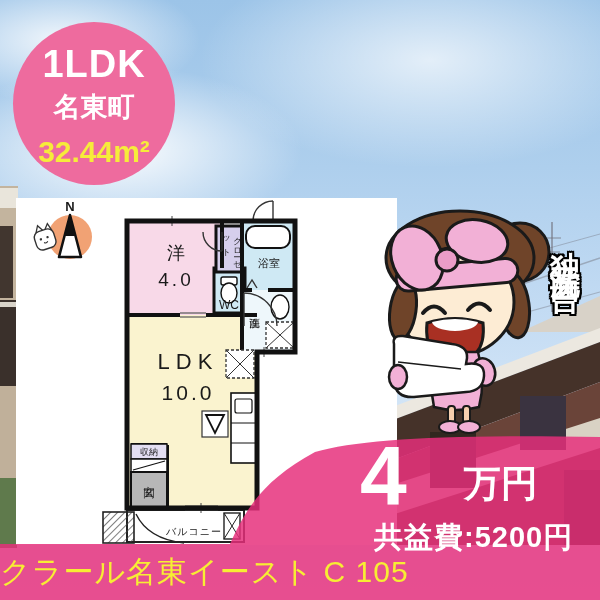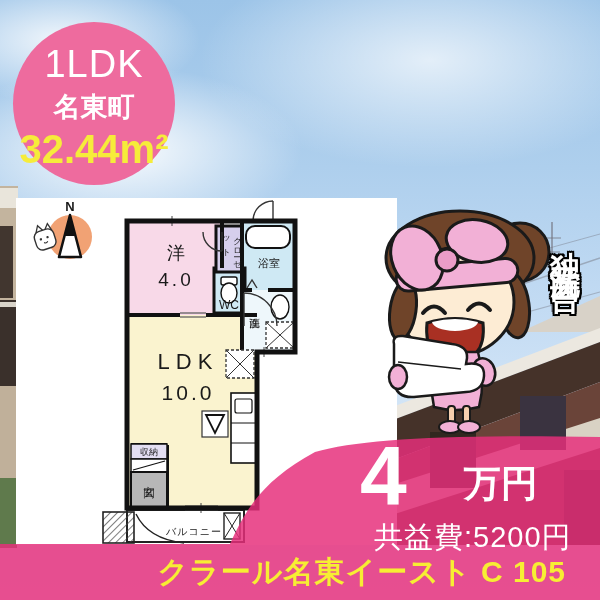--- a/index.html
+++ b/index.html
@@ -19,36 +19,36 @@
   .card{left:16px;top:198px;width:381px;height:347px;background:#ffffff;}
   
   .vtext{position:absolute;writing-mode:vertical-rl;text-orientation:upright;color:#1a1a1a;font-weight:500;}
   .lbl-closet{left:217px;top:231px;width:26px;height:43px;font-size:8.5px;line-height:11px;letter-spacing:1px;}
   .lbl-senmen{left:248px;top:309px;font-size:10.5px;letter-spacing:1px;}
   .lbl-genkan{left:141px;top:477px;font-size:11px;letter-spacing:2px;}
   svg text{fill:#1a1a1a;}
   
   .badge{left:13px;top:22px;width:162px;height:163px;border-radius:50%;background:#ee6b9e;
          text-align:center;padding-top:21px;color:#fff;}
-  .badge .l1{font-size:38px;font-weight:400;letter-spacing:1px;}
+  .badge .l1{font-size:38px;font-weight:700;letter-spacing:1px;}
   .badge .l2{font-size:27px;font-weight:700;margin-top:3px;font-family:Liberation Serif, serif;}
-  .badge .l3{font-size:40px;font-weight:800;margin-top:2px;color:#f6ec3a;}
+  .badge .l3{font-size:30px;font-weight:800;margin-top:10px;color:#f6ec3a;}
   
   .feature{left:544px;top:227px;writing-mode:vertical-rl;text-orientation:upright;
     font-size:30px;font-weight:800;color:#ffffff;letter-spacing:8px;
     text-shadow:2px 0 #000,-2px 0 #000,0 2px #000,0 -2px #000,2px 2px #000,-2px -2px #000,2px -2px #000,-2px 2px #000;}
   
   .price{left:360px;top:442px;color:#fff;}
   .price .row{display:flex;align-items:flex-end;gap:10px;}
   .price .big{font-size:84px;font-weight:700;line-height:.82;}
   .price .unit{font-size:37px;font-weight:700;padding-bottom:2px;margin-left:47px;}
-  .price .fee{margin-top:7px;margin-left:14px;font-size:29px;font-weight:400;letter-spacing:1px;}
-  
-  .barname{left:0;right:0;top:552px;text-align:right;padding-right:34px;
-    font-size:30px;font-weight:700;color:#f7ee33;letter-spacing:1px;}
+  .price .fee{margin-top:7px;margin-left:14px;font-size:29px;font-weight:700;letter-spacing:1px;}
+  
+  .barname{left:0;right:0;top:552px;text-align:left;padding-right:34px;
+    font-size:30px;font-weight:400;color:#f7ee33;letter-spacing:1px;}
 </style>
 </head>
 <body>
 
 <div class="stage">
 
   <div class="abs sky"></div>
 
   <svg class="layer" viewBox="0 0 600 600">
 

